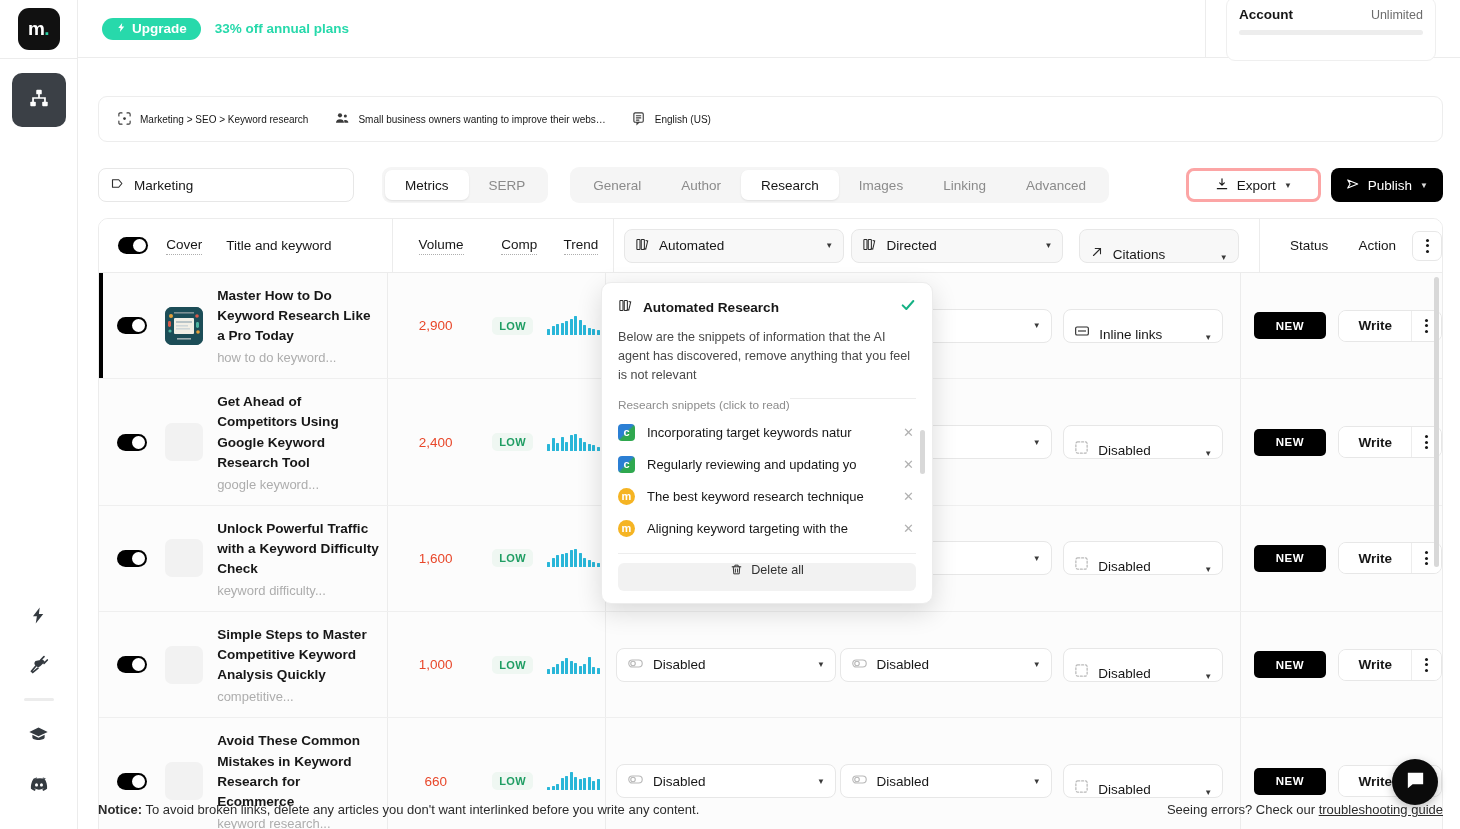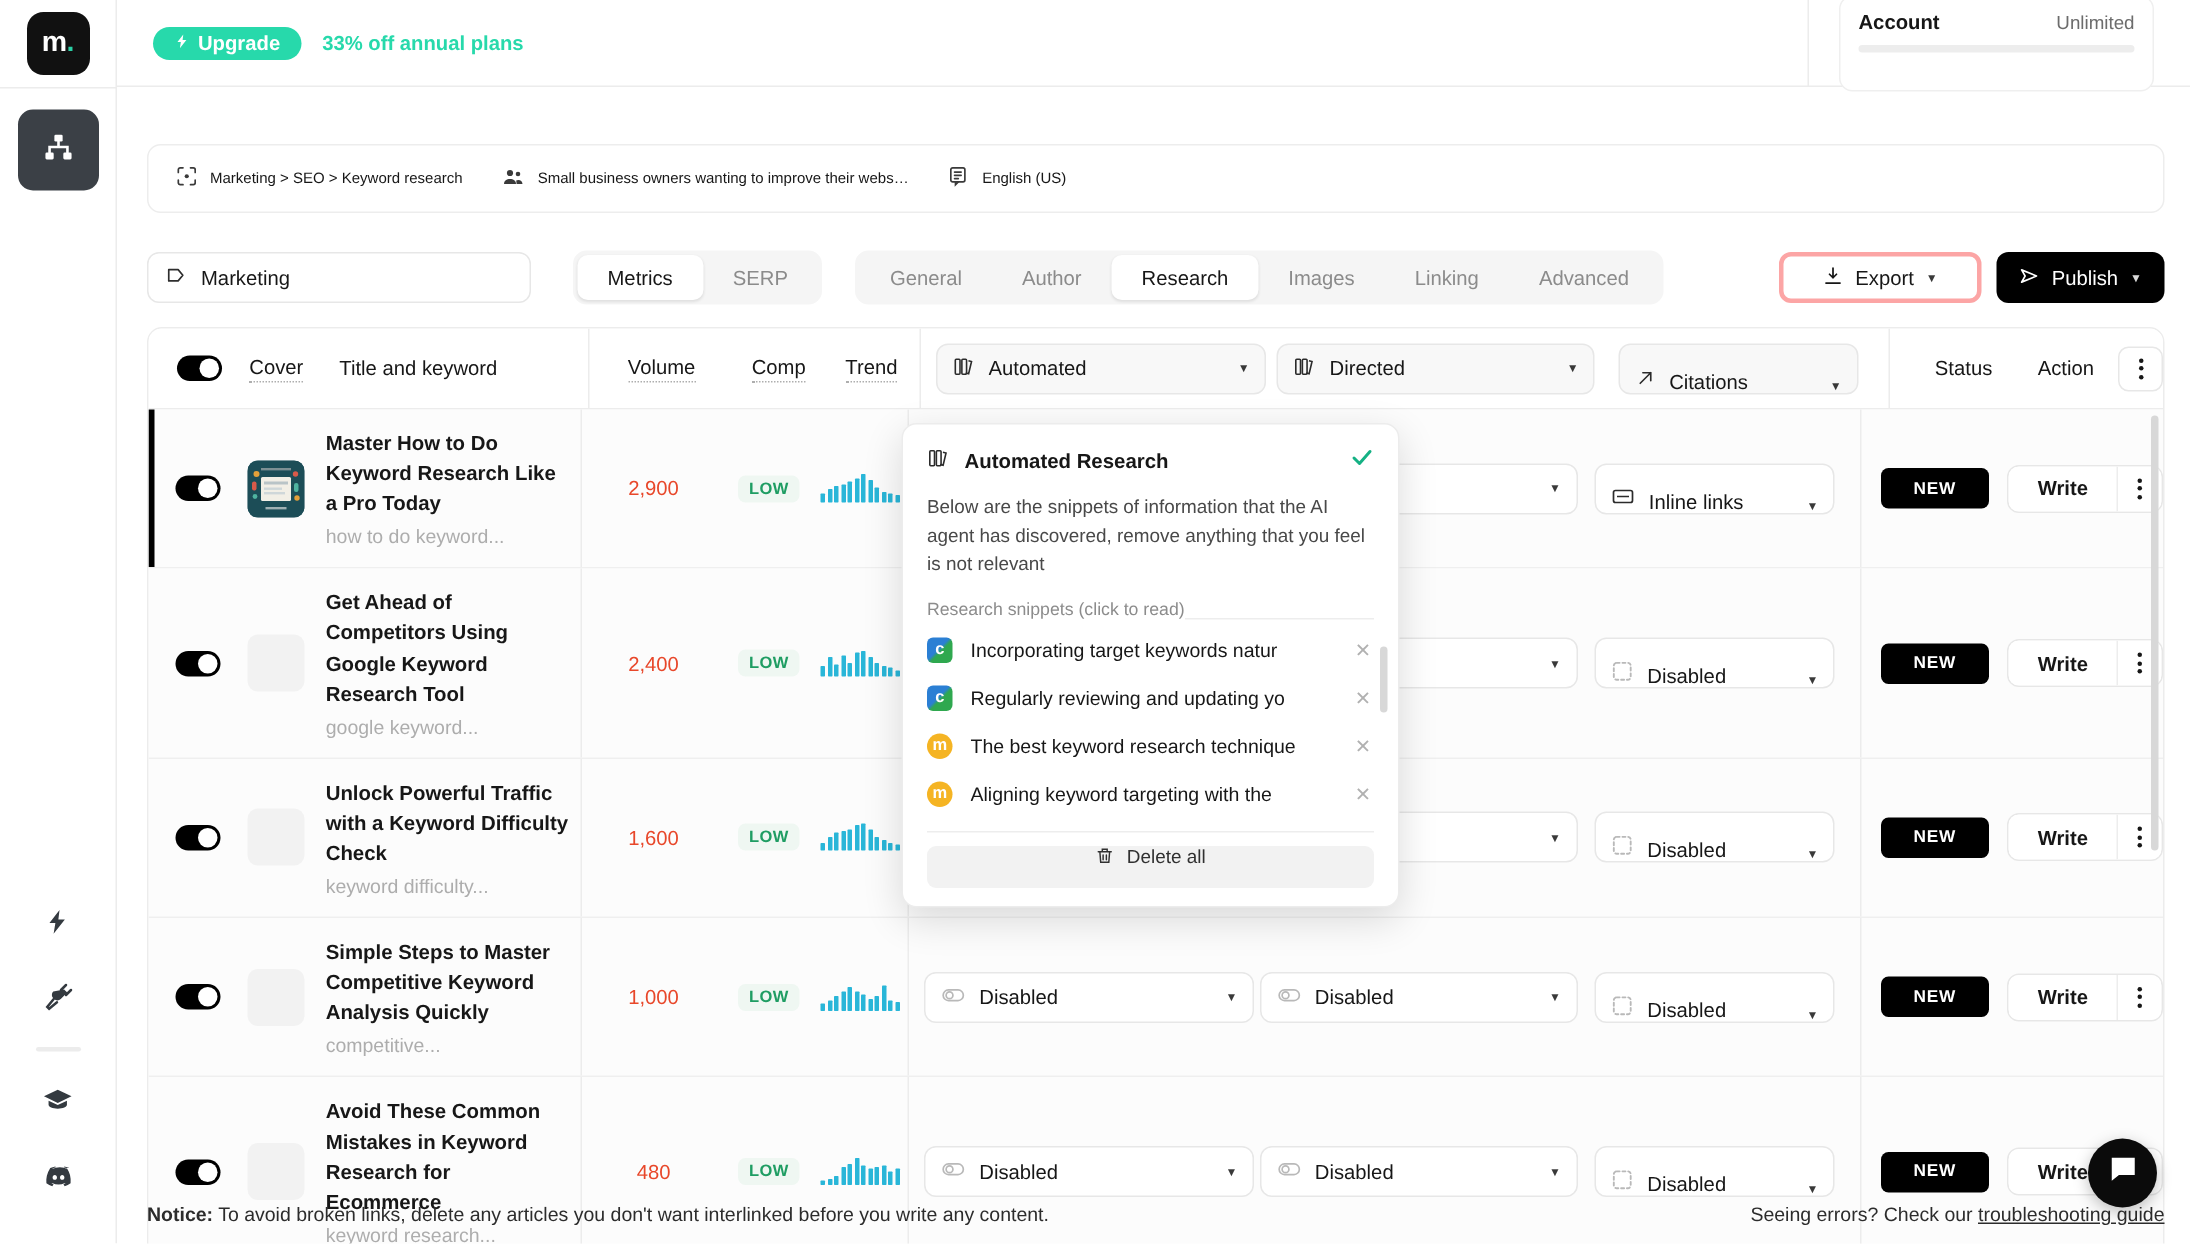--- a/index.html
+++ b/index.html
@@ -209,21 +209,21 @@
 
   
   .dd {
     position: absolute; left: 502px; top: 63px; width: 332px;
     background: #fff; border: 1px solid #ececec; border-radius: 10px;
     box-shadow: 0 8px 26px rgba(0,0,0,.14); padding: 14px 16px 12px; z-index: 40;
   }
   .dd-head { display: flex; align-items: center; gap: 10px; }
   .dd-title { font-size: 13.6px; font-weight: 700; flex: 1; }
   .dd-desc { font-size: 12.6px; color: #494949; line-height: 1.52; margin-top: 11px; }
-  .dd-sub { display: flex; align-items: flex-end; margin-top: 13px; }
+  .dd-sub { display: flex; align-items: flex-start; margin-top: 13px; }
   .dd-sub-lbl { font-size: 11.8px; color: #8c8c8c; white-space: nowrap; }
   .dd-sub-line { flex: 1; height: 1px; background: #ededed; }
   .dd-list { margin-top: 4px; position: relative; }
   .dd-item { display: flex; align-items: center; gap: 12px; height: 32px; cursor: pointer; }
   .fav { width: 17px; height: 17px; border-radius: 4px; flex: none; display: flex;
          align-items: center; justify-content: center; font-size: 11px; font-weight: 700; color: #fff; }
   .fav.c {
     background: linear-gradient(135deg,#2b7fd4 0%,#2b7fd4 45%,#2fa84f 55%,#2fa84f 100%);
   }
   .fav.m { background: #f5b423; color: #fff; border-radius: 50%; font-size: 11px; }
@@ -846,21 +846,21 @@
           </div>
           <div class="c-title">
             <div class="thumb"></div>
             <div class="title-wrap">
               <span class="title-txt">Avoid These Common Mistakes in Keyword Research for Ecommerce</span>
               <span class="kw-txt">keyword research...</span>
             </div>
           </div>
           <div class="vsep"></div>
           <div class="c-vol">
-            <span class="vol-txt" style="color:#e8472a">480</span>
+            <span class="vol-txt" style="color:#e8472a">660</span>
           </div>
           <div class="c-comp">
             <span class="badge-low">LOW</span>
           </div>
           <div class="c-trend">
             <span class="spark">
               <i style="height:3.25px;background:#29b6d8"></i>
               <i style="height:4.5px;background:#29b6d8"></i>
               <i style="height:5.75px;background:#29b6d8"></i>
               <i style="height:12px;background:#29b6d8"></i>

